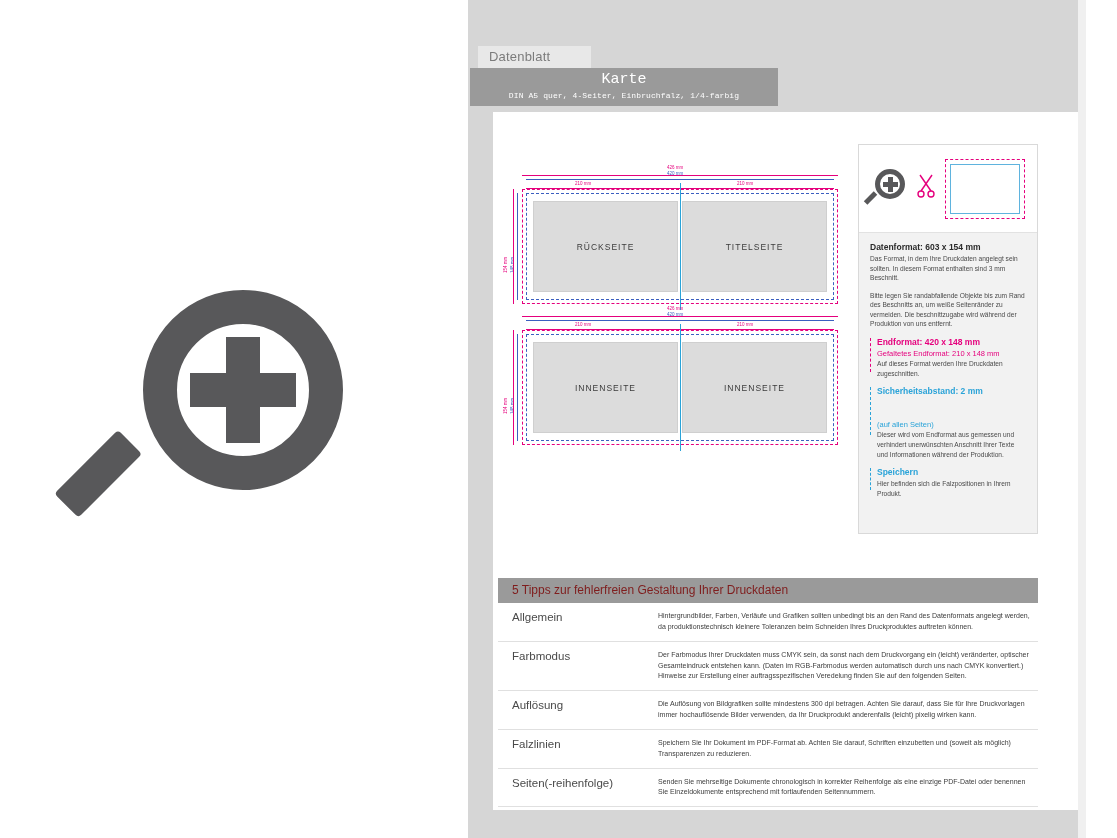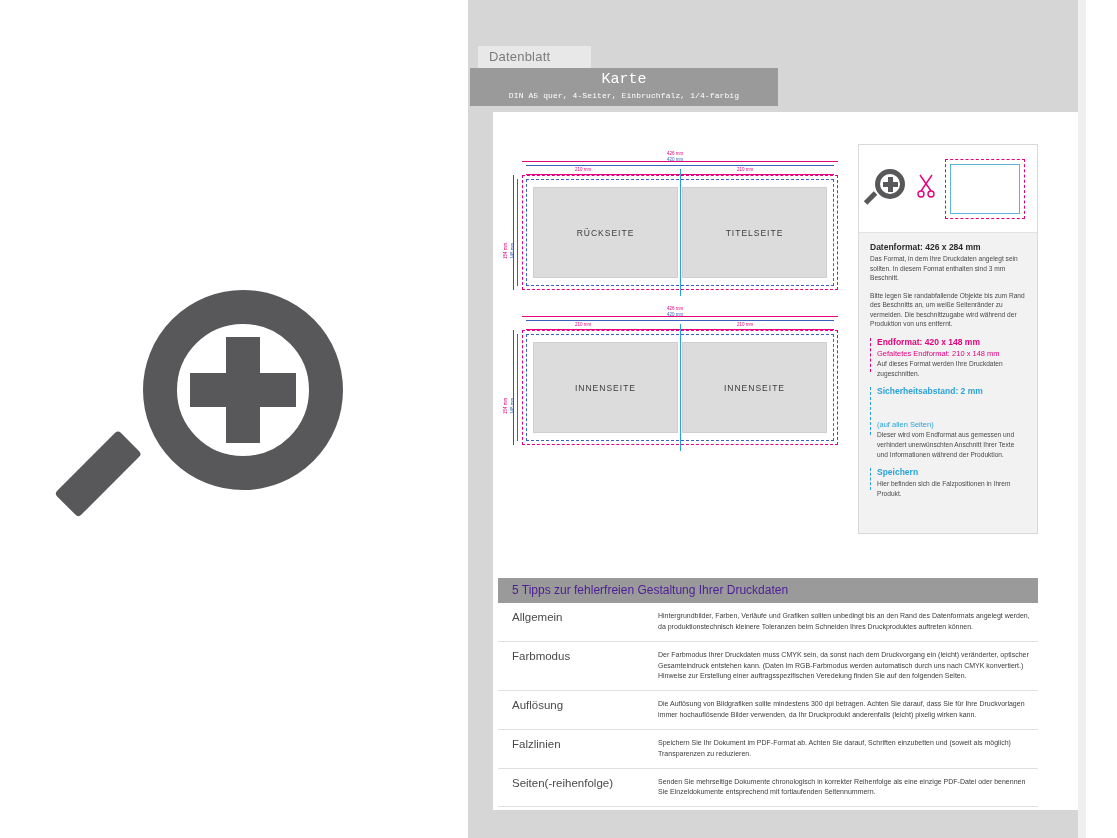--- a/index.html
+++ b/index.html
@@ -154,21 +154,21 @@
     top: 150px;
     width: 350px;
     height: 310px;
   }
   .spread {
     position: absolute;
     left: 10px;
     width: 330px;
     height: 115px;
   }
-  .spread.top { top: 25px; padding-left: 28px; }
+  .spread.top { top: 39px; padding-left: 28px; }
   .spread.bottom { top: 180px; }
 
   
   .bleed-box {
     position: absolute;
     left: 7px;
     top: 0;
     width: 316px;
     height: 115px;
     border: 1px dashed #e5007d;
@@ -366,21 +366,21 @@
   
   .tips {
     position: absolute;
     left: 498px;
     top: 578px;
     width: 540px;
   }
   .tips-header {
     height: 25px;
     background: #9a9a9a;
-    color: #4c1d95;
+    color: #7f1d1d;
     font-size: 12px;
     line-height: 25px;
     padding-left: 14px;
     box-sizing: border-box;
   }
   .tips-row {
     display: flex;
     border-bottom: 1px solid #e0e0e0;
     padding: 8px 0;
   }
@@ -488,21 +488,21 @@
       <circle cx="14" cy="21" r="3" fill="none" stroke="#e5007d" stroke-width="1.4"></circle>
     </svg>
     <div class="thumb-preview">
       <div class="thumb-preview-inner"></div>
     </div>
   </div>
 
   <div class="legend-body">
 
     <div class="legend-block">
-      <p class="legend-h dark">Datenformat: 426 x 284 mm</p>
+      <p class="legend-h dark">Datenformat: 603 x 154 mm</p>
       <p class="legend-p">Das Format, in dem Ihre Druckdaten angelegt sein sollten. In diesem Format enthalten sind 3 mm Beschnitt.</p>
     </div>
 
     <div class="legend-block">
       <p class="legend-p">Bitte legen Sie randabfallende Objekte bis zum Rand des Beschnitts an, um weiße Seitenränder zu vermeiden. Die beschnittzugabe wird während der Produktion von uns entfernt.</p>
     </div>
 
     <div class="legend-block pink">
       <p class="legend-h pink">Endformat: 420 x 148 mm</p>
       <p class="legend-sub">Gefaltetes Endformat: 210 x 148 mm</p>

